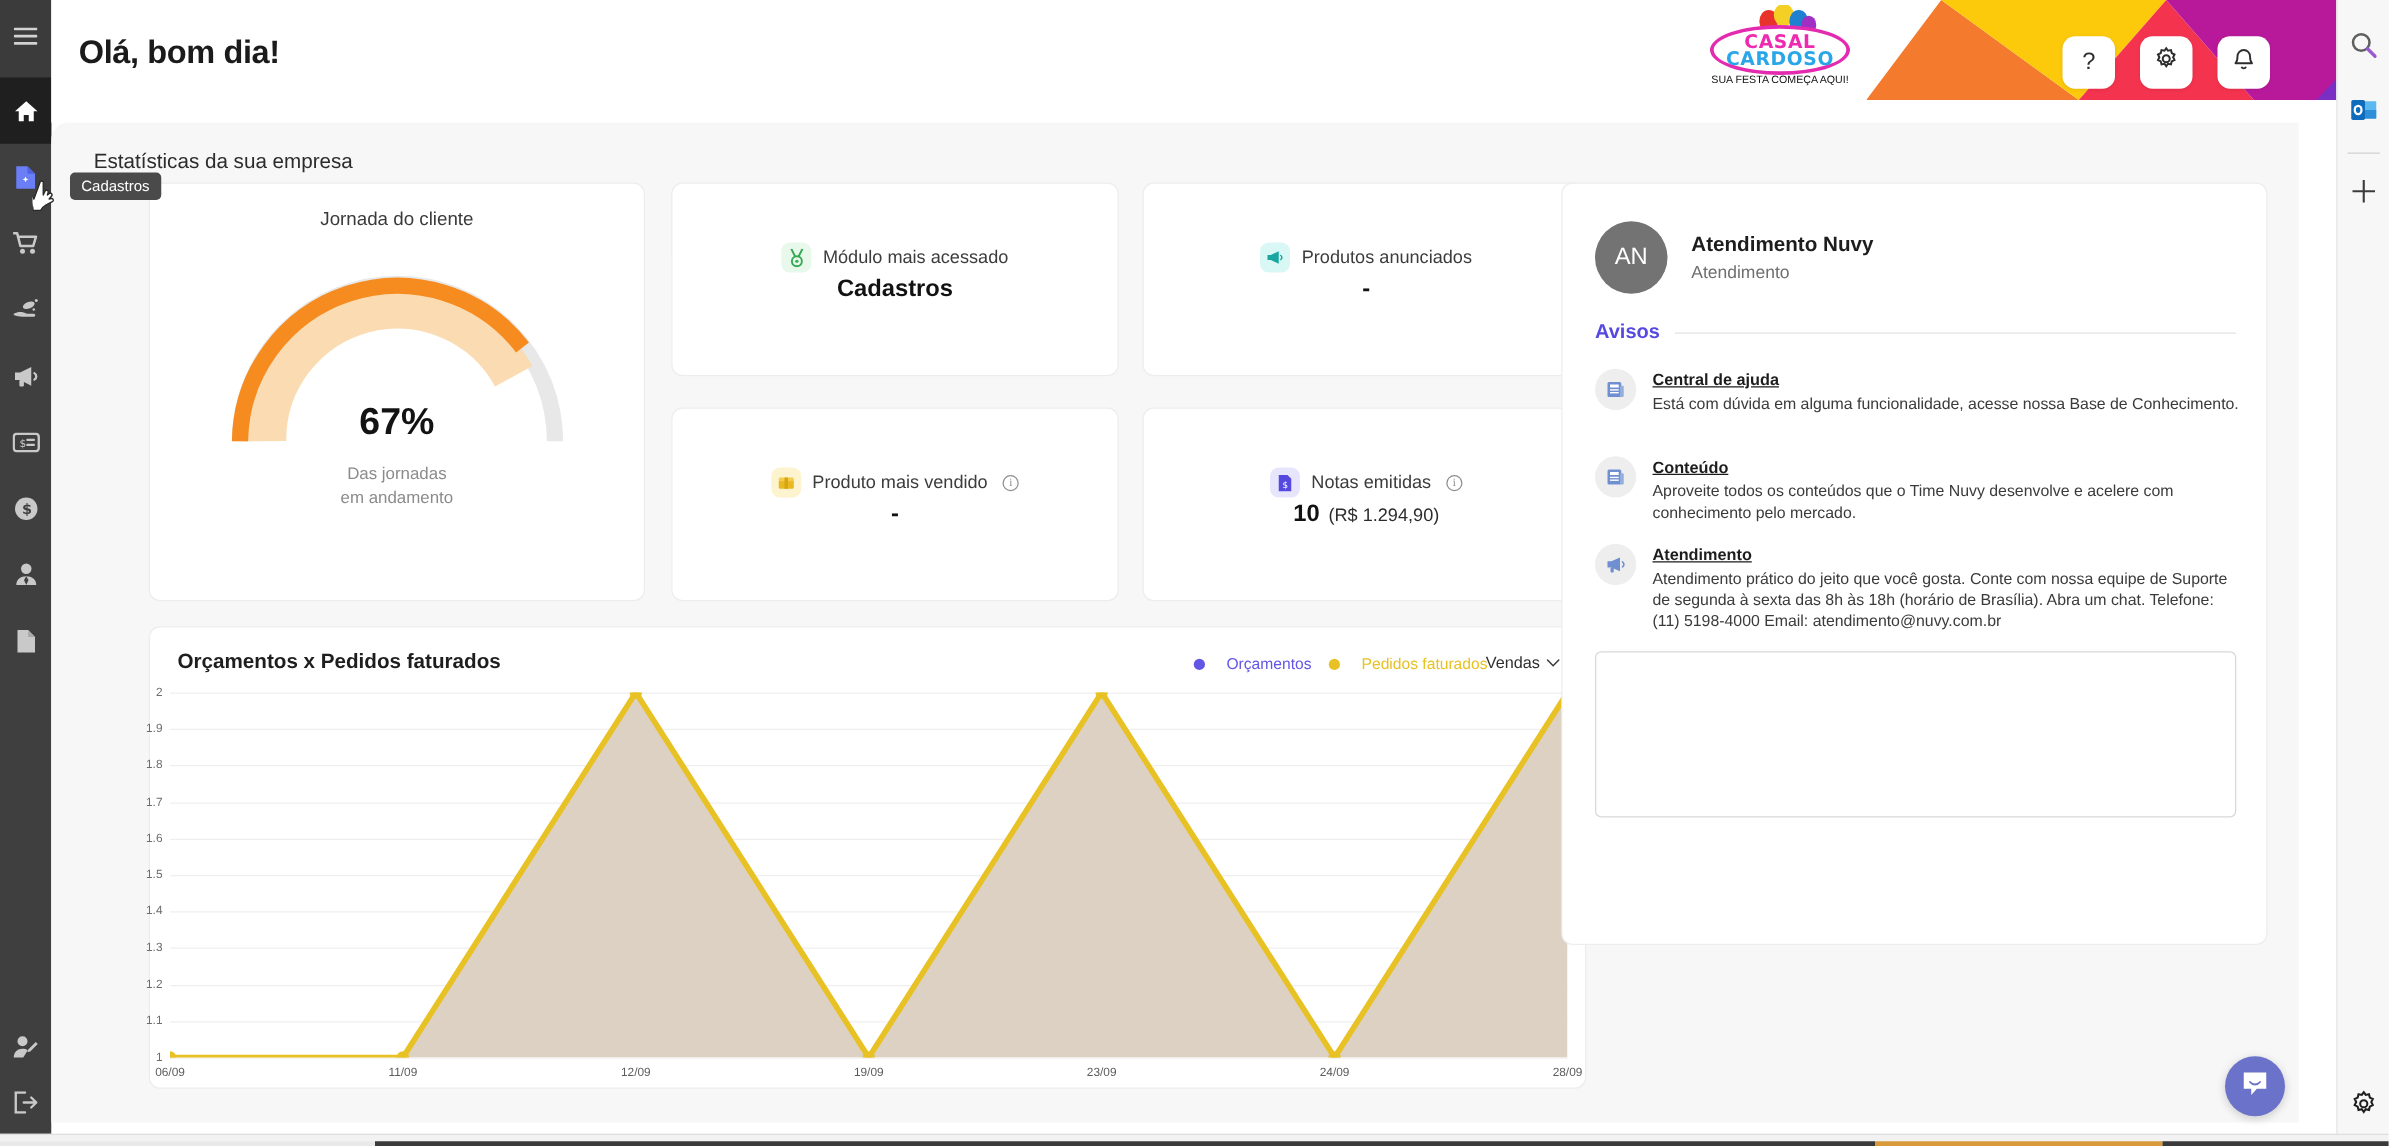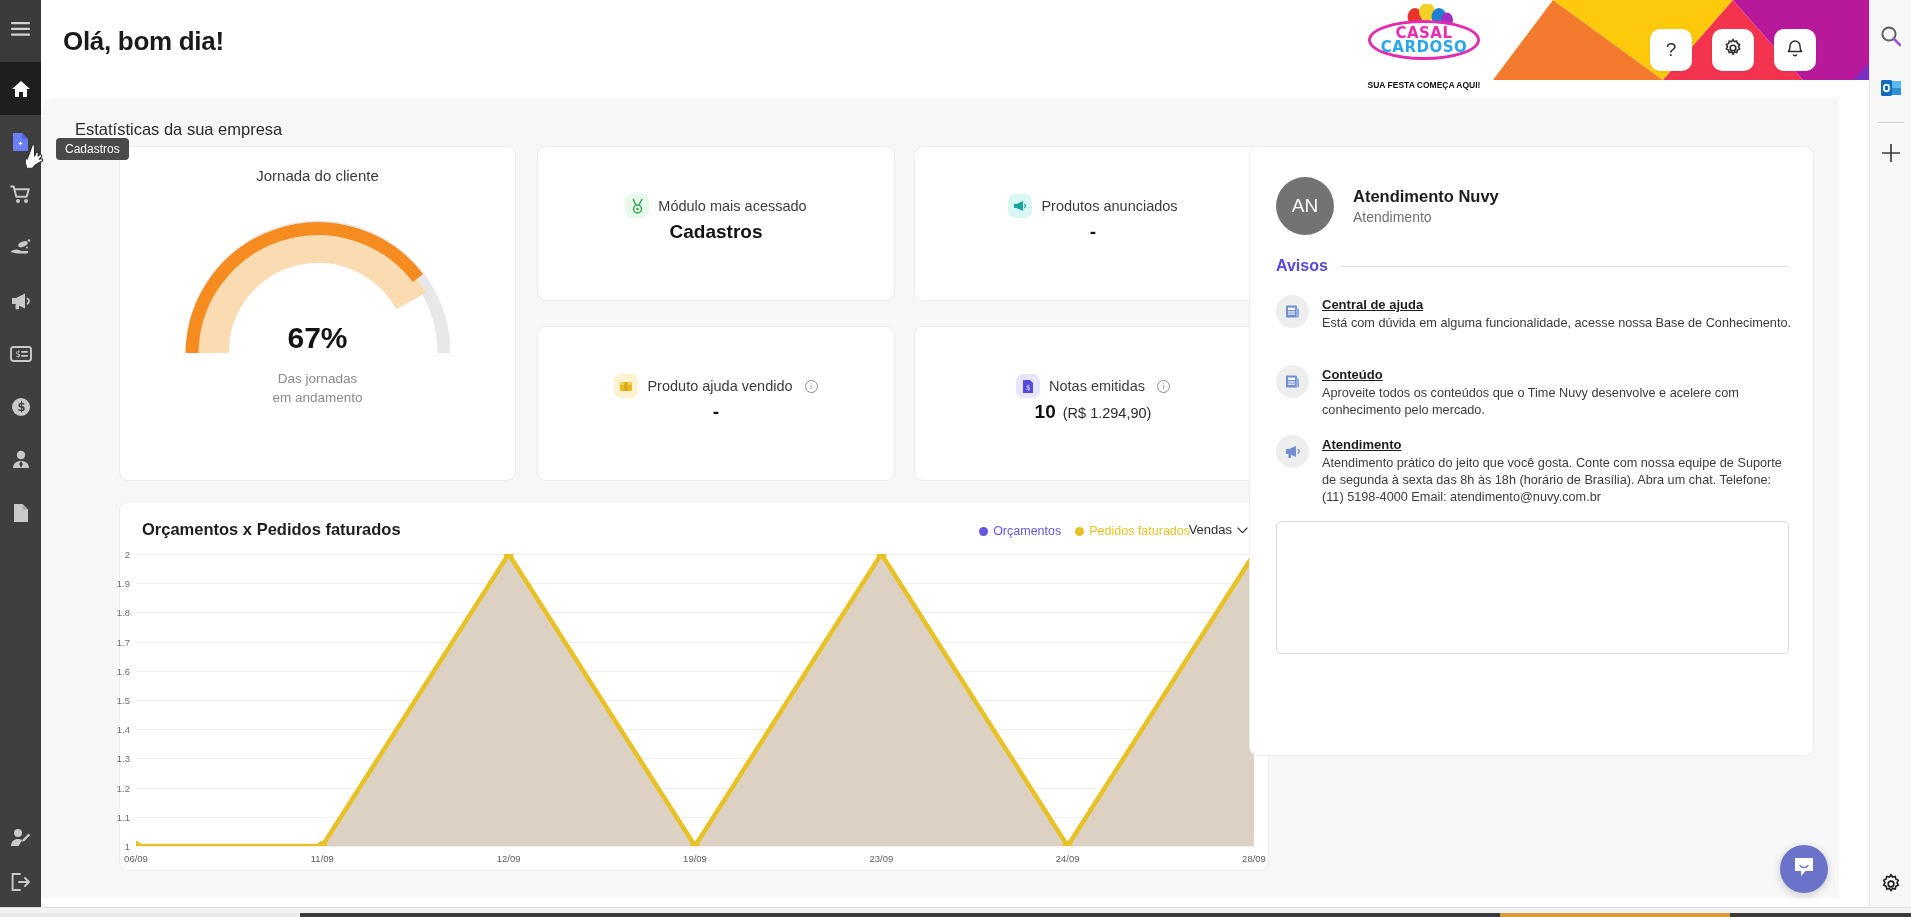--- a/index.html
+++ b/index.html
@@ -41,21 +41,21 @@
     font-size:15px; font-weight:bold; color:#ee2bb0; letter-spacing:0.5px;
     font-family:"DejaVu Sans", sans-serif;
   }
   .logo-cardoso {
     position:absolute; left:0; top:34px; width:120px; text-align:center;
     font-size:15px; font-weight:bold; color:#2aa6e8; letter-spacing:0.5px;
     font-family:"DejaVu Sans", sans-serif;
   }
   .logo-tag {
     position:absolute; left:0; top:54px; width:120px; text-align:center;
-    font-size:8.5px; font-weight:bold; color:#111;margin-top:22px;
+    font-size:8.5px; font-weight:normal; color:#111;
   }
   .banner {
     position:absolute; left:1452px; top:0px; width:417px; height:80px;
     border-radius:0 0 14px 0; overflow:hidden;
   }
   .hdr-btns { position:absolute; left:1609px; top:29px; display:flex; gap:20px; z-index:5; }
   .hdr-btn {
     width:42px; height:42px; border-radius:10px; background:#fff;
     display:flex; align-items:center; justify-content:center; cursor:pointer;
     box-shadow:0 1px 3px rgba(0,0,0,.08);
@@ -120,21 +120,21 @@
   .stat-value {
     position:absolute; top:74px; left:0; width:100%; text-align:center;
     font-size:19px; font-weight:bold; color:#121212;
   }
   .stat-value .sub { font-size:14.5px; font-weight:normal; color:#2c2c2c; margin-left:7px; }
 
   
   .card-chart { left:34px; top:403px; width:1150px; height:370px; }
   .chart-title { position:absolute; left:22px; top:18px; font-size:16.5px; font-weight:bold; color:#1e1e1e; }
   .legend { position:absolute; right:78px; top:22px; display:flex; gap:14px; align-items:center; }
-  .lg { display:flex; align-items:center; gap:5px; font-size:12.5px; }
+  .lg { display:flex; align-items:center; gap:17px; font-size:12.5px; }
   .dot { width:9px; height:9px; border-radius:50%; display:inline-block; }
   .chart-sel {
     position:absolute; right:20px; top:20px; font-size:13px; color:#2e2e2e;
     display:flex; align-items:center; gap:5px; cursor:pointer;
   }
   .plot { position:absolute; left:16px; top:52px; width:1118px; height:292px; }
   .ylab { position:absolute; right:100%; margin-right:6px; transform:translateY(-50%); font-size:9.5px; color:#6e6e6e; white-space:nowrap; }
   .gridline { position:absolute; left:0; right:0; height:1px; background:#efefef; }
   .xlab { position:absolute; top:100%; margin-top:7px; transform:translateX(-50%); font-size:9.5px; color:#5c5c5c; white-space:nowrap; }
 
@@ -435,21 +435,21 @@
 
     <div class="card stat stat-3">
       <div class="stat-head">
         <span class="stat-badge" style="background:#fdf4cf">
           <svg width="14" height="12" viewBox="0 0 14 12">
               <rect x="1" y="4" width="12" height="7" rx="1" fill="#e8b923"></rect>
               <rect x="1" y="2" width="12" height="3" rx="1" fill="#f1cc4e"></rect>
               <rect x="5.6" y="2" width="2.8" height="9" fill="#d8a410"></rect>
             </svg>
         </span>
-        <span class="stat-label">Produto ajuda vendido</span>
+        <span class="stat-label">Produto mais vendido</span>
         <span class="info-i">i</span>
       </div>
       <div class="stat-value">-</div>
     </div>
 
     <div class="card stat stat-4">
       <div class="stat-head">
         <span class="stat-badge" style="background:#e7e5fb">
           <svg width="12" height="15" viewBox="0 0 12 15">
               <path d="M1 1 h7 l3 3 v10 H1 Z" fill="#5549e0"></path>

